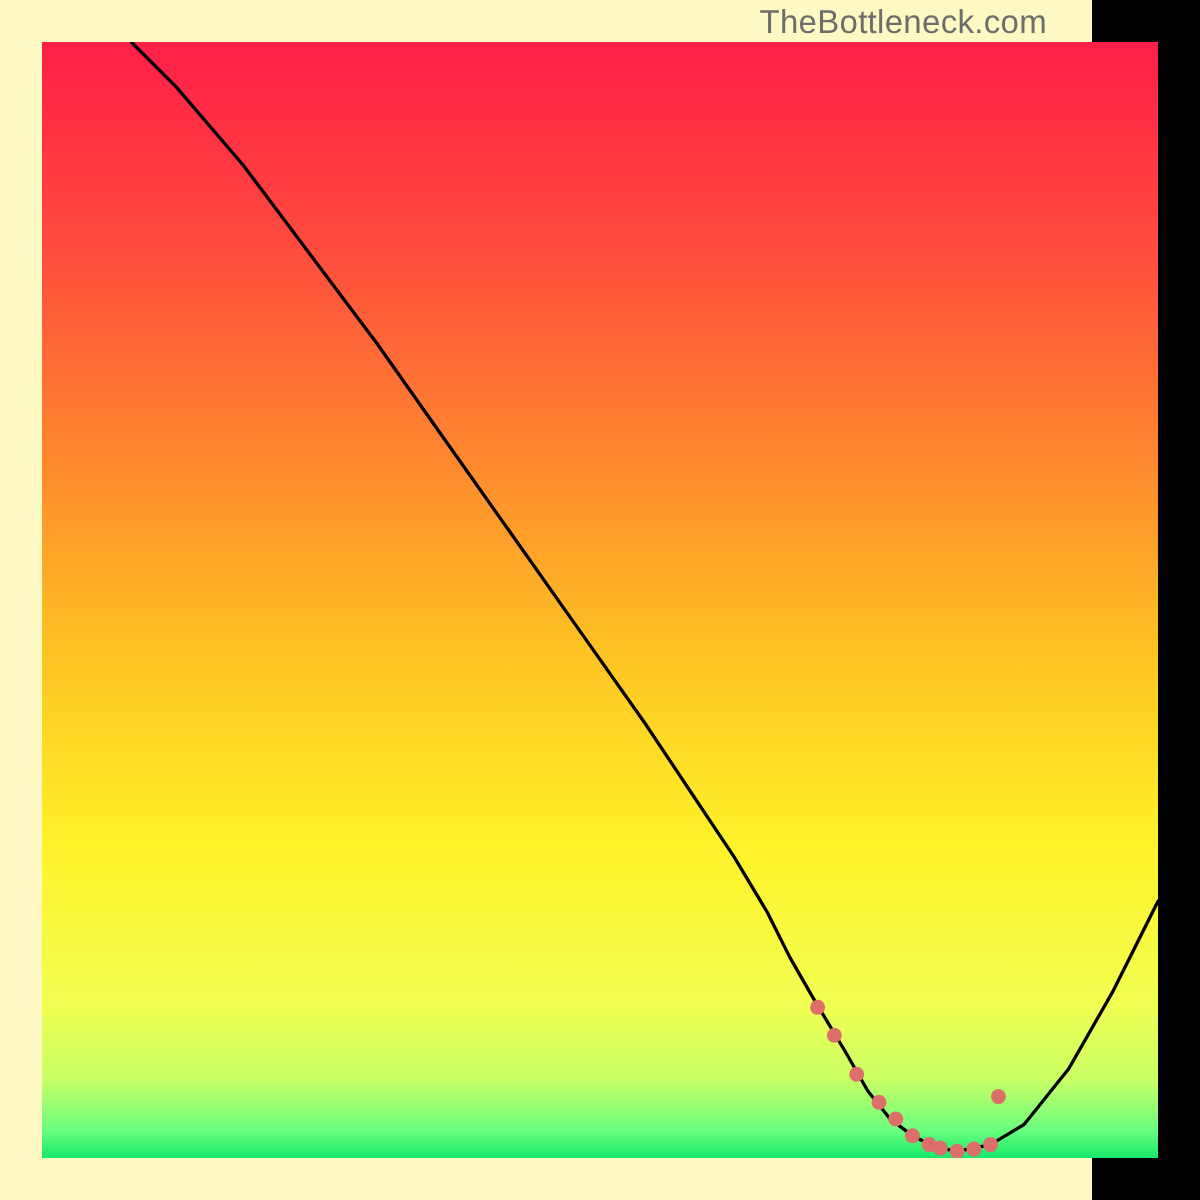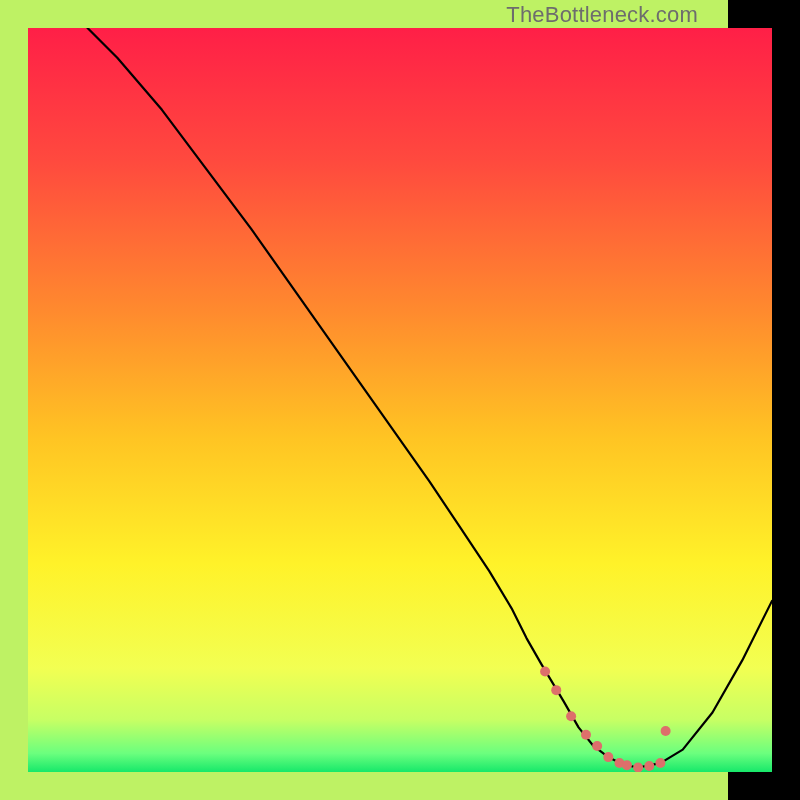--- a/index.html
+++ b/index.html
@@ -9,21 +9,21 @@
     height: 800px;
     background: #000;
     overflow: hidden;
   }
   .frame {
     position: absolute;
     left: 0;
     top: 0;
     width: 728px;
     height: 800px;
-    background: #bef264;
+    background: #fef9c3;
   }
   .plot {
     position: absolute;
     left: 28px;
     top: 28px;
     width: 744px;
     height: 744px;
   }
   .plot svg {
     display: block;

